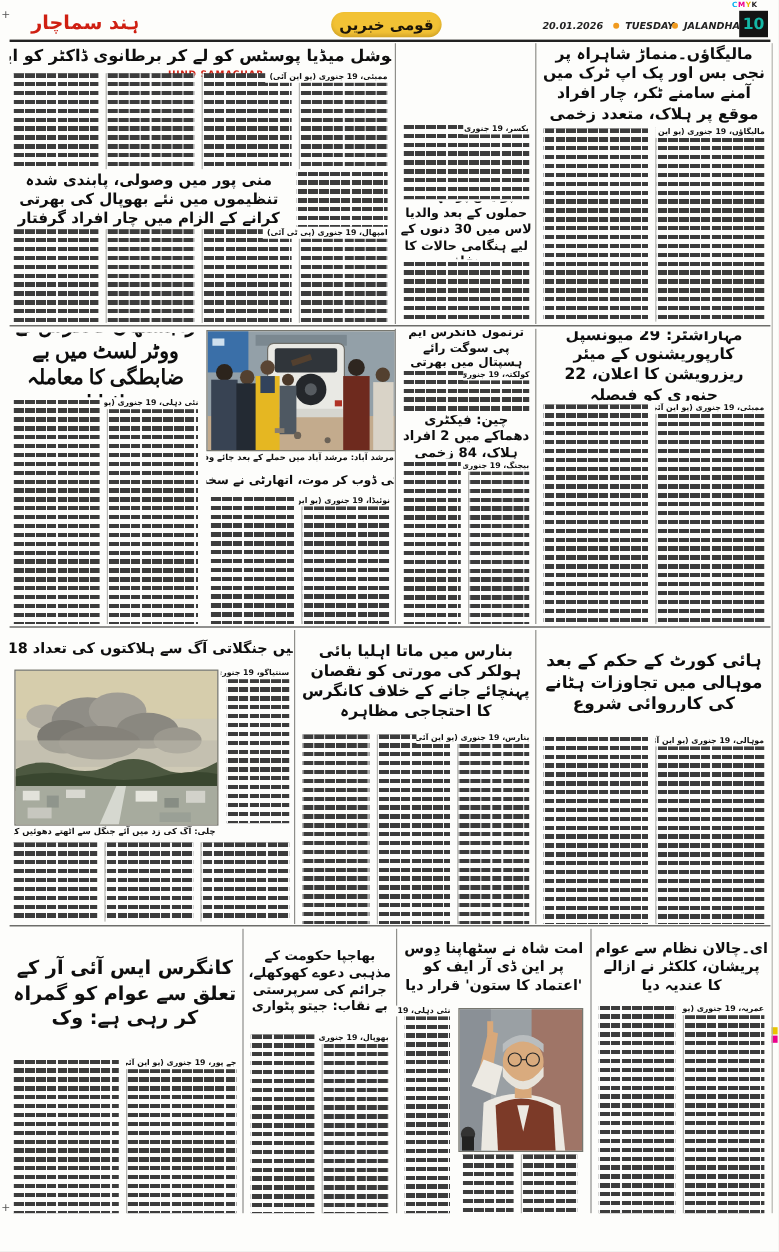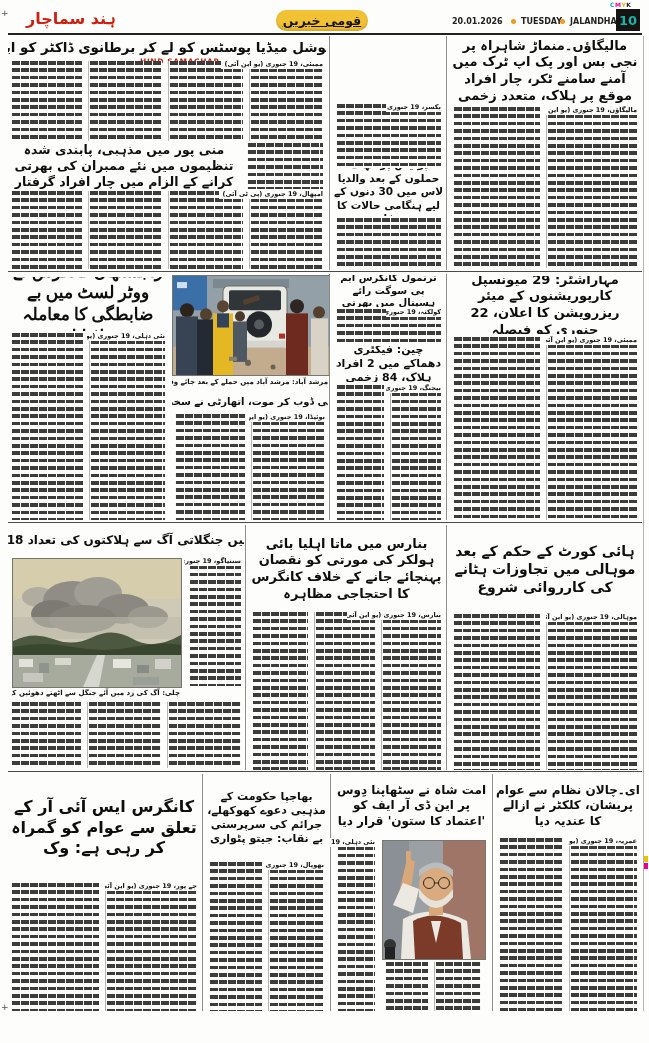--- a/index.html
+++ b/index.html
@@ -41,21 +41,21 @@
   .hrule.thick { height:2px; background:#222; }
   
   .logo-urdu { position:absolute; direction:rtl; font-weight:bold; font-size:16px; color:#cf1f12; white-space:nowrap; }
   .logo-latin { position:absolute; font-weight:bold; font-size:7.5px; letter-spacing:0.6px; color:#cf1f12; white-space:nowrap; }
   .badge {
     position:absolute; background:#f2c235; border-radius:11px;
     display:flex; align-items:center; justify-content:center;
     font-weight:bold; font-size:12.5px; direction:rtl; color:#1a1408;
     box-shadow: inset 0 -2px 3px rgba(120,80,0,.25);
   }
-  .hdate { position:absolute; font-size:8px; font-weight:bold; color:#222; white-space:nowrap; }
+  .hdate { position:absolute; font-size:8px; font-weight:bold; color:#222; white-space:nowrap;font-style:italic; }
   .odot { position:absolute; width:5px; height:5px; border-radius:50%; background:#f09a1e; }
   .pnum {
     position:absolute; background:#141414; color:#14b8a6; font-weight:bold; font-size:13px;
     display:flex; align-items:center; justify-content:center;
   }
   .cmyk { position:absolute; font-size:6px; font-weight:bold; letter-spacing:0.5px; }
   .cropmark { position:absolute; font-size:9px; color:#555; }
   .regsq { position:absolute; width:5px; height:6px; }
 </style>
 </head>
@@ -66,41 +66,41 @@
   <div class="cmyk" style="left:610px; top:1px;">
     <span style="color:#00aeef">C</span><span style="color:#ec008c">M</span><span style="color:#e8b400">Y</span><span style="color:#231f20">K</span>
   </div>
   <div class="cropmark" style="left:1px; top:8px;">+</div>
   <div class="cropmark" style="left:1px; top:1002px;">+</div>
   <div class="regsq" style="left:643px; top:856px; background:#e8c400;"></div>
   <div class="regsq" style="left:643px; top:863px; background:#ec008c;"></div>
 
   <div class="logo-urdu" style="left:26px; top:9px;">ہند سماچار</div>
   <div class="logo-latin" style="left:140px; top:17px;margin-top:40px;">HIND SAMACHAR</div>
-  <div class="badge" style="left:276px; top:10px; width:92px; height:21px;text-decoration:underline;">
+  <div class="badge" style="left:276px; top:10px; width:92px; height:21px;">
     <span>قومی خبریں</span>
   </div>
   <div class="hdate" style="left:452px; top:17px;">20.01.2026</div>
   <div class="odot" style="left:511px; top:19px;"></div>
   <div class="hdate" style="left:521px; top:17px;">TUESDAY</div>
   <div class="odot" style="left:560px; top:19px;"></div>
   <div class="hdate" style="left:570px; top:17px;">JALANDHAR</div>
   <div class="pnum" style="left:616px; top:9px; width:24px; height:22px;">10</div>
   <div class="hrule thick" style="left:8px; top:33px; width:634px;"></div>
 
   <div class="h nw" style="left:8px; top:37px; width:318px; height:22px; font-size:13.5px;" dir="rtl">بھاجپا پر تنقیدی سوشل میڈیا پوسٹس کو لے کر برطانوی ڈاکٹر کو ایئرپورٹ پر روکا گیا</div>
   <div class="cols" style="left:8px; top:61px; width:318px; height:80px;">
     <div class="gt"></div>
     <div class="gt"></div>
     <div class="gt"></div>
     <div class="gt"></div>
     <span class="dl" dir="rtl">ممبئی، 19 جنوری (یو این آئی)</span>
   </div>
 
-  <div class="h" style="left:8px; top:143px; width:232px; height:46px; font-size:12.5px;" dir="rtl">منی پور میں مذہبی، پابندی شدہ تنظیموں میں نئے ممبران کی بھرتی کرانے کے الزام میں چار افراد گرفتار</div>
+  <div class="h" style="left:8px; top:143px; width:232px; height:46px; font-size:12.5px;" dir="rtl">منی پور میں وصولی، پابندی شدہ تنظیموں میں نئے بھوپال کی بھرتی کرانے کے الزام میں چار افراد گرفتار</div>
   <div class="cols" style="left:244px; top:143px; width:82px; height:46px;">
     <div class="gt"></div>
   </div>
   <div class="cols" style="left:8px; top:191px; width:318px; height:78px;">
     <div class="gt"></div>
     <div class="gt"></div>
     <div class="gt"></div>
     <div class="gt"></div>
     <span class="dl" dir="rtl">امپھال، 19 جنوری (پی ٹی آئی)</span>
   </div>

